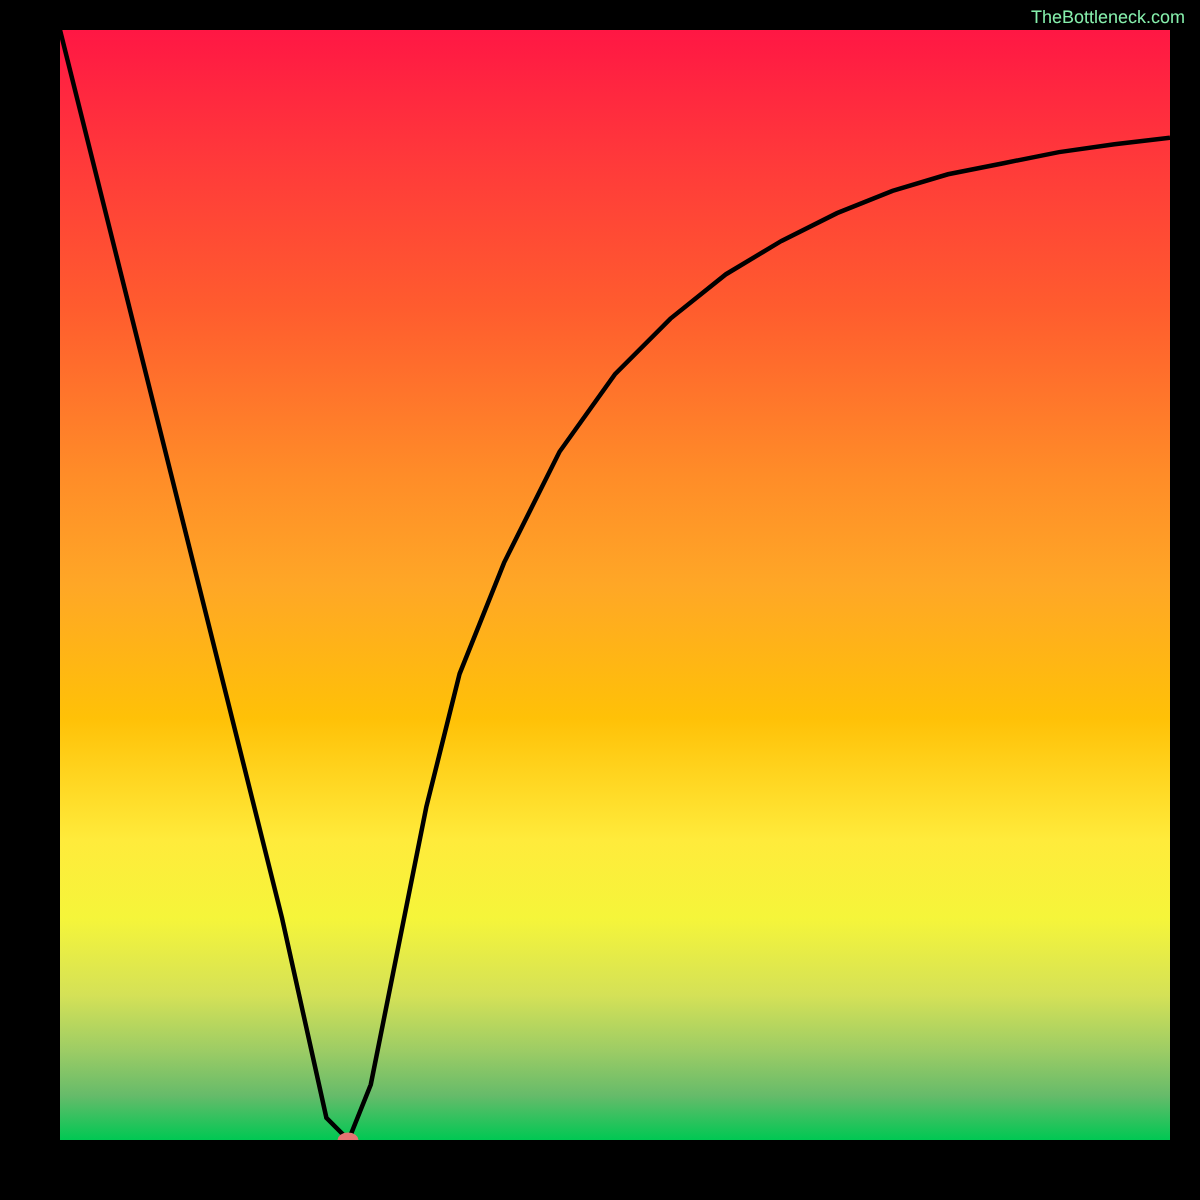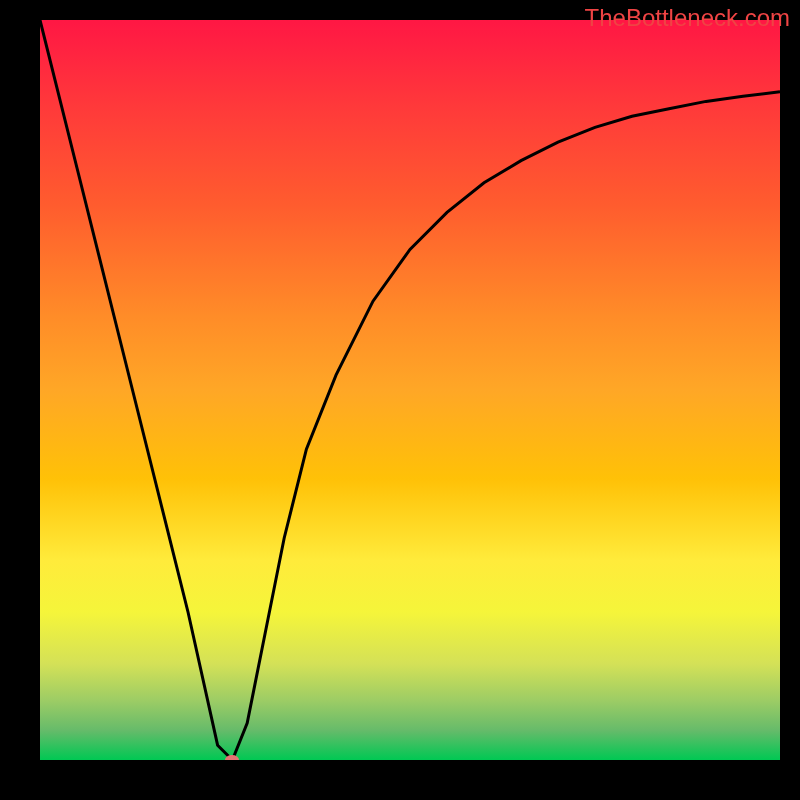--- a/index.html
+++ b/index.html
@@ -33,22 +33,22 @@
       #f5f53a 80%,
       #d4e157 87%,
       #9ccc65 92%,
       #66bb6a 96%,
       #00c853 100%);
   }
   .watermark {
     position: absolute;
     top: 4px;
     right: 10px;
-    color: #ef4444;
-    font-size: 24px;
+    color: #86efac;
+    font-size: 12px;
     font-weight: 500;
     z-index: 10;
   }
   .left-border {
     position: absolute;
     left: 0;
     top: 0;
     width: 40px;
     height: 800px;
     background: #000;

